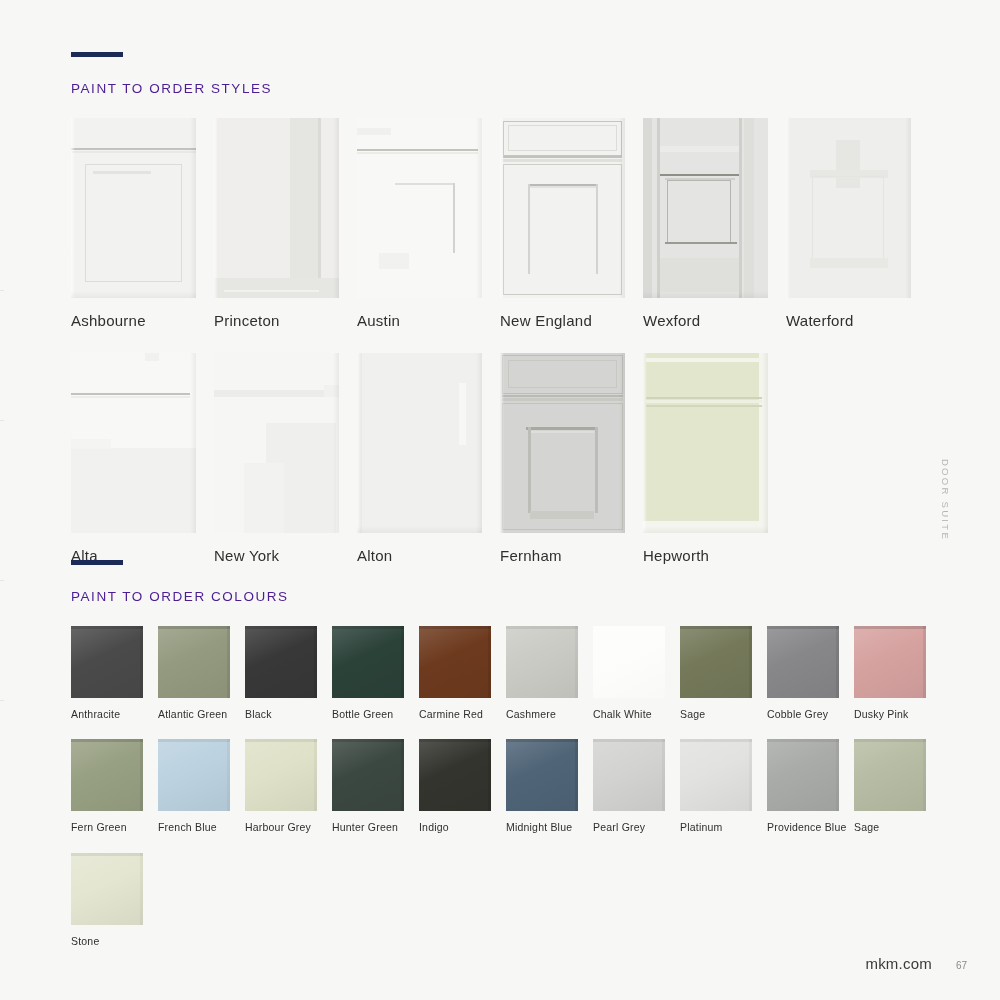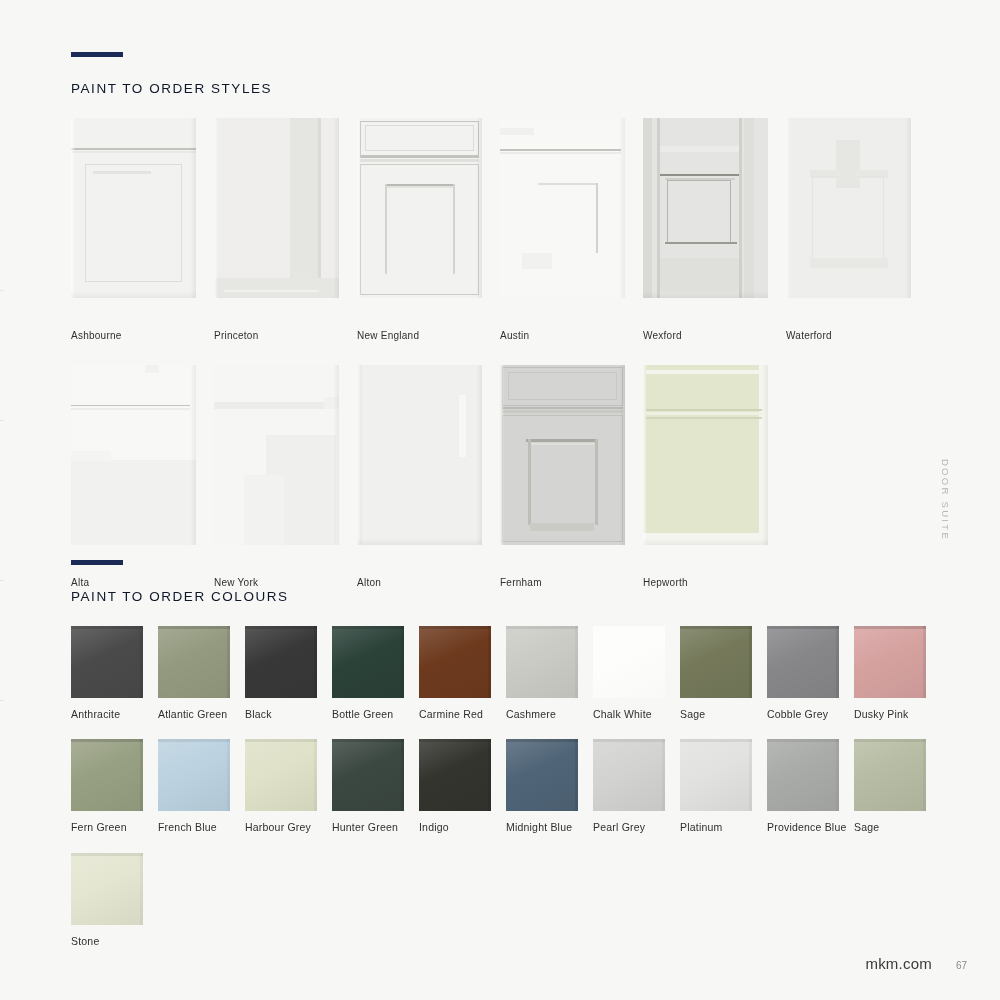--- a/index.html
+++ b/index.html
@@ -13,21 +13,21 @@
 
   
   .accent-bar {
     width: 52px; height: 5px;
     background: #1b2a56;
     margin-bottom: 24px;
   }
   .section-heading {
     font-size: 13.5px;
     letter-spacing: 1.55px;
-    color: #0f172a;
+    color: #4c1d95;
     text-transform: uppercase;
     font-weight: 400;
   }
 
   .section-styles { position: absolute; left: 71px; top: 52px; width: 880px; }
   .section-colours { position: absolute; left: 71px; top: 560px; width: 880px; }
 
   
   .styles-grid {
     margin-top: 22px;
@@ -37,22 +37,22 @@
     row-gap: 0;
   }
   .style-cell { width: 125px; }
   .style-cell.row2 { margin-top: 22px; }
   .door {
     position: relative;
     width: 125px; height: 180px;
     overflow: hidden;
   }
   .door-label {
-    margin-top: 31px;
-    font-size: 10px;
+    margin-top: 13px;
+    font-size: 15px;
     color: #2f2f2f;
     letter-spacing: 0.25px;
     line-height: 1.35;
   }
 
   
   .db { position: absolute; inset: 0; }
   .d-white   { background: #f2f2f0; }
   .d-white2  { background: #efeeec; }
   .d-bright  { background: #f8f8f7; }
@@ -174,48 +174,48 @@
           <div class="ln" style="left:0;top:160px;width:125px;height:20px;background:#e6e6e3;"></div>
           <div class="ln" style="left:10px;top:172px;width:95px;height:2px;background:#f1f1ef;"></div>
           <div class="hiliteL"></div>
             <div class="shadowR"></div>
         </div>
         <div class="door-label">Princeton</div>
       </div>
 
       <div class="style-cell">
         <div class="door">
+          <div class="db d-bright"></div>
+          <div class="ln" style="left:0;top:10px;width:34px;height:7px;background:#f0f0ee;"></div>
+          <div class="ln-g" style="left:0;top:31px;width:121px;height:1.5px;"></div>
+          <div class="ln" style="left:0;top:34px;width:121px;height:2px;background:#ebebe8;"></div>
+          <div class="ln" style="left:38px;top:65px;width:58px;height:2px;background:#dedeDA;"></div>
+          <div class="ln" style="left:96px;top:65px;width:2px;height:70px;background:#d2d2ce;"></div>
+          <div class="ln" style="left:22px;top:135px;width:30px;height:16px;background:#f1f1ef;"></div>
+          <div class="shadowR"></div>
+        </div>
+        <div class="door-label">Austin</div>
+      </div>
+
+      <div class="style-cell">
+        <div class="door">
           <div class="db d-white"></div>
           <div class="panelbox-d" style="left:3px;top:3px;width:119px;height:35px;border-color:#c5c5c0;"></div>
           <div class="panelbox" style="left:8px;top:7px;width:109px;height:26px;"></div>
           <div class="ln-g" style="left:3px;top:38px;width:119px;height:2px;"></div>
           <div class="ln" style="left:3px;top:41px;width:119px;height:3px;background:#e0e0dc;"></div>
           <div class="panelbox-d" style="left:3px;top:46px;width:119px;height:131px;border-color:#cdcdc8;"></div>
           <div class="ln-d" style="left:28px;top:66px;width:70px;height:2px;"></div>
           <div class="ln" style="left:28px;top:68px;width:70px;height:2px;background:#e2e2df;"></div>
           <div class="ln" style="left:28px;top:66px;width:2px;height:90px;background:#d3d3cf;"></div>
           <div class="ln" style="left:96px;top:66px;width:2px;height:90px;background:#d3d3cf;"></div>
           <div class="hiliteL"></div>
             <div class="shadowR"></div>
         </div>
         <div class="door-label">New England</div>
-      </div>
-
-      <div class="style-cell">
-        <div class="door">
-          <div class="db d-bright"></div>
-          <div class="ln" style="left:0;top:10px;width:34px;height:7px;background:#f0f0ee;"></div>
-          <div class="ln-g" style="left:0;top:31px;width:121px;height:1.5px;"></div>
-          <div class="ln" style="left:0;top:34px;width:121px;height:2px;background:#ebebe8;"></div>
-          <div class="ln" style="left:38px;top:65px;width:58px;height:2px;background:#dedeDA;"></div>
-          <div class="ln" style="left:96px;top:65px;width:2px;height:70px;background:#d2d2ce;"></div>
-          <div class="ln" style="left:22px;top:135px;width:30px;height:16px;background:#f1f1ef;"></div>
-          <div class="shadowR"></div>
-        </div>
-        <div class="door-label">Austin</div>
       </div>
 
       <div class="style-cell">
         <div class="door">
           <div class="db" style="background:#e4e4e2;"></div>
           <div class="ln" style="left:0;top:0;width:9px;height:180px;background:#d9d9d6;"></div>
           <div class="ln" style="left:14px;top:0;width:3px;height:180px;background:#cfcfcb;"></div>
           <div class="ln" style="left:96px;top:0;width:3px;height:180px;background:#cfcfcb;"></div>
           <div class="ln" style="left:101px;top:0;width:10px;height:180px;background:#dedeDB;"></div>
           <div class="ln" style="left:17px;top:28px;width:79px;height:6px;background:#ebebe9;"></div>

